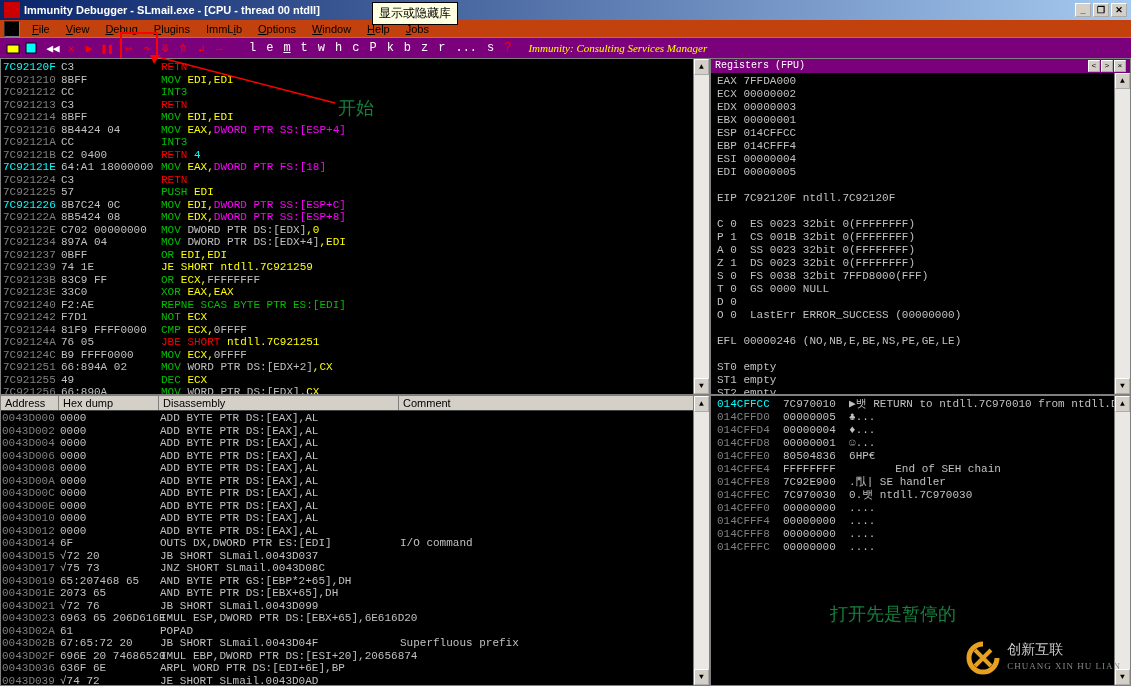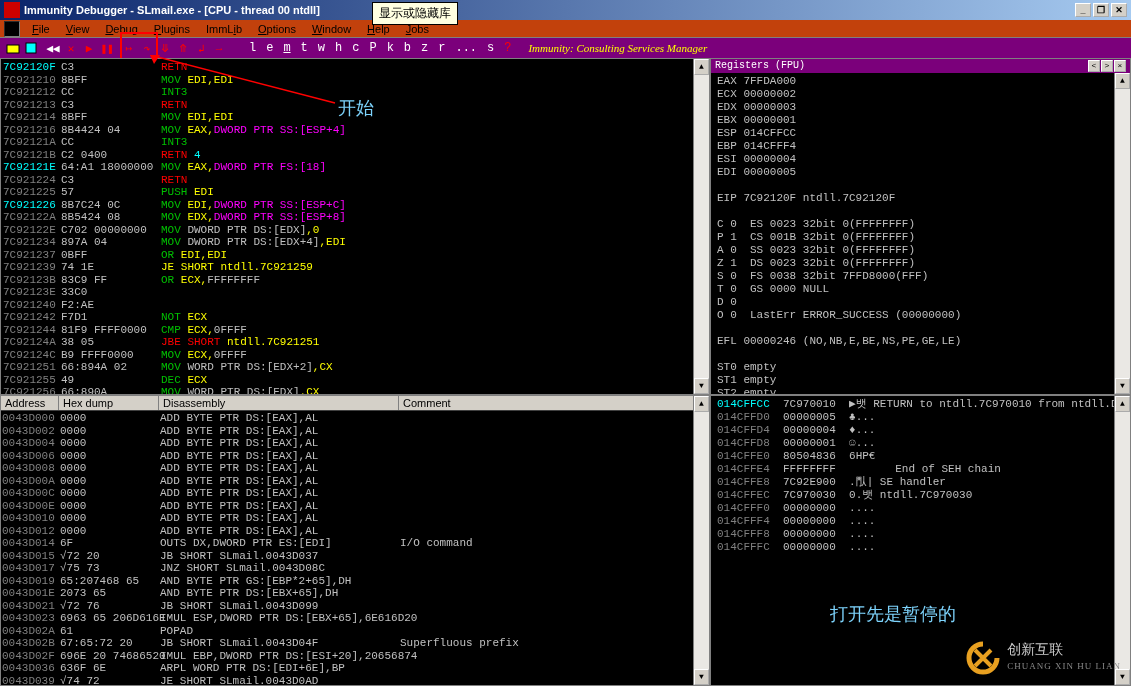--- a/index.html
+++ b/index.html
@@ -13,21 +13,21 @@
 .menubar span { padding: 2px 8px; cursor: default; }
 .menubar span u { text-decoration: underline; }
 .sys-icon { width: 16px; height: 16px; background: #000; border: 1px inset #808080; margin-right: 4px; }
 .toolbar { background: #7b007b; height: 20px; display: flex; align-items: center; padding: 0 4px; }
 .toolbar-btn { width: 16px; height: 16px; margin: 0 1px; display: inline-flex; align-items: center; justify-content: center; color: #fff; font-size: 11px; }
 .toolbar-sep { width: 4px; }
 .toolbar-letter { color: #fff; font-family: "Courier New"; font-size: 12px; padding: 0 5px; }
 .toolbar-letter.underline { text-decoration: underline; }
 .toolbar-label { color: #ff0; font-style: italic; font-family: Tahoma; font-size: 11px; padding-left: 12px; }
 .red-box { position: absolute; border: 2px solid #f00; }
-.annotation { position: absolute; color: #7dd3fc; font-family: SimSun; font-size: 18px; z-index: 3; }
+.annotation { position: absolute; color: #15803d; font-family: SimSun; font-size: 18px; z-index: 3; }
 .arrow-svg { position: absolute; z-index: 2; pointer-events: none; }
 .panels { display: flex; height: calc(100% - 58px); }
 .left-col { width: 710px; display: flex; flex-direction: column; }
 .right-col { flex: 1; display: flex; flex-direction: column; }
 .pane { background: #000; border: 1px solid #808080; overflow: hidden; position: relative; }
 .cpu-pane { height: 337px; }
 .dump-pane { flex: 1; }
 .reg-pane { height: 337px; }
 .stack-pane { flex: 1; }
 .pane-title { background: #7b007b; color: #fff; font-size: 10px; padding: 1px 4px; display: flex; justify-content: space-between; }
@@ -162,25 +162,25 @@
           <div class="asm-row"><span class="col-addr c-addr-hi">7C92121E</span><span class="col-bytes c-bytes">64:A1 18000000</span><span class="col-dis"><span class="c-op">MOV</span><span class="c-reg"> EAX,</span><span class="c-mem-ss">DWORD PTR FS:[18]</span></span></div>
           <div class="asm-row"><span class="col-addr c-addr">7C921224</span><span class="col-bytes c-bytes">C3</span><span class="col-dis"><span class="c-op-red">RETN</span></span></div>
           <div class="asm-row"><span class="col-addr c-addr">7C921225</span><span class="col-bytes c-bytes">57</span><span class="col-dis"><span class="c-op">PUSH</span><span class="c-reg"> EDI</span></span></div>
           <div class="asm-row"><span class="col-addr c-addr-hi">7C921226</span><span class="col-bytes c-bytes">8B7C24 0C</span><span class="col-dis"><span class="c-op">MOV</span><span class="c-reg"> EDI,</span><span class="c-mem-ss">DWORD PTR SS:[ESP+C]</span></span></div>
           <div class="asm-row"><span class="col-addr c-addr">7C92122A</span><span class="col-bytes c-bytes">8B5424 08</span><span class="col-dis"><span class="c-op">MOV</span><span class="c-reg"> EDX,</span><span class="c-mem-ss">DWORD PTR SS:[ESP+8]</span></span></div>
           <div class="asm-row"><span class="col-addr c-addr">7C92122E</span><span class="col-bytes c-bytes">C702 00000000</span><span class="col-dis"><span class="c-op">MOV</span><span class="c-reg"> </span><span class="c-mem">DWORD PTR DS:[EDX]</span><span class="c-reg">,0</span></span></div>
           <div class="asm-row"><span class="col-addr c-addr">7C921234</span><span class="col-bytes c-bytes">897A 04</span><span class="col-dis"><span class="c-op">MOV</span><span class="c-reg"> </span><span class="c-mem">DWORD PTR DS:[EDX+4]</span><span class="c-reg">,EDI</span></span></div>
           <div class="asm-row"><span class="col-addr c-addr">7C921237</span><span class="col-bytes c-bytes">0BFF</span><span class="col-dis"><span class="c-op">OR</span><span class="c-reg"> EDI,EDI</span></span></div>
           <div class="asm-row"><span class="col-addr c-addr">7C921239</span><span class="col-bytes c-bytes">74 1E</span><span class="col-dis"><span class="c-op-yel">JE SHORT</span><span class="c-label"> ntdll.7C921259</span></span></div>
           <div class="asm-row"><span class="col-addr c-addr">7C92123B</span><span class="col-bytes c-bytes">83C9 FF</span><span class="col-dis"><span class="c-op">OR</span><span class="c-reg"> ECX,</span><span class="c-mem">FFFFFFFF</span></span></div>
-          <div class="asm-row"><span class="col-addr c-addr">7C92123E</span><span class="col-bytes c-bytes">33C0</span></div>
-          <div class="asm-row"><span class="col-addr c-addr">7C921240</span><span class="col-bytes c-bytes">F2:AE</span></div>
+          <div class="asm-row"><span class="col-addr c-addr">7C92123E</span><span class="col-bytes c-bytes">33C0</span><span class="col-dis"><span class="c-op">XOR</span><span class="c-reg"> EAX,EAX</span></span></div>
+          <div class="asm-row"><span class="col-addr c-addr">7C921240</span><span class="col-bytes c-bytes">F2:AE</span><span class="col-dis"><span class="c-op">REPNE SCAS BYTE PTR ES:[EDI]</span></span></div>
           <div class="asm-row"><span class="col-addr c-addr">7C921242</span><span class="col-bytes c-bytes">F7D1</span><span class="col-dis"><span class="c-op">NOT</span><span class="c-reg"> ECX</span></span></div>
           <div class="asm-row"><span class="col-addr c-addr">7C921244</span><span class="col-bytes c-bytes">81F9 FFFF0000</span><span class="col-dis"><span class="c-op">CMP</span><span class="c-reg"> ECX,</span><span class="c-mem">0FFFF</span></span></div>
-          <div class="asm-row"><span class="col-addr c-addr">7C92124A</span><span class="col-bytes c-bytes">38 05</span><span class="col-dis"><span class="c-op-red">JBE SHORT</span><span class="c-label"> ntdll.7C921251</span></span></div>
+          <div class="asm-row"><span class="col-addr c-addr">7C92124A</span><span class="col-bytes c-bytes">76 05</span><span class="col-dis"><span class="c-op-red">JBE SHORT</span><span class="c-label"> ntdll.7C921251</span></span></div>
           <div class="asm-row"><span class="col-addr c-addr">7C92124C</span><span class="col-bytes c-bytes">B9 FFFF0000</span><span class="col-dis"><span class="c-op">MOV</span><span class="c-reg"> ECX,</span><span class="c-mem">0FFFF</span></span></div>
           <div class="asm-row"><span class="col-addr c-addr">7C921251</span><span class="col-bytes c-bytes">66:894A 02</span><span class="col-dis"><span class="c-op">MOV</span><span class="c-reg"> </span><span class="c-mem">WORD PTR DS:[EDX+2]</span><span class="c-reg">,CX</span></span></div>
           <div class="asm-row"><span class="col-addr c-addr">7C921255</span><span class="col-bytes c-bytes">49</span><span class="col-dis"><span class="c-op">DEC</span><span class="c-reg"> ECX</span></span></div>
           <div class="asm-row"><span class="col-addr c-addr">7C921256</span><span class="col-bytes c-bytes">66:890A</span><span class="col-dis"><span class="c-op">MOV</span><span class="c-reg"> </span><span class="c-mem">WORD PTR DS:[EDX]</span><span class="c-reg">,CX</span></span></div>
         </div>
       <div class="scrollbar-v">
           <div class="scrollbar-btn">▲</div>
           <div class="scrollbar-track"></div>
           <div class="scrollbar-btn" style="position:absolute;bottom:0;width:100%">▼</div>
         </div>

